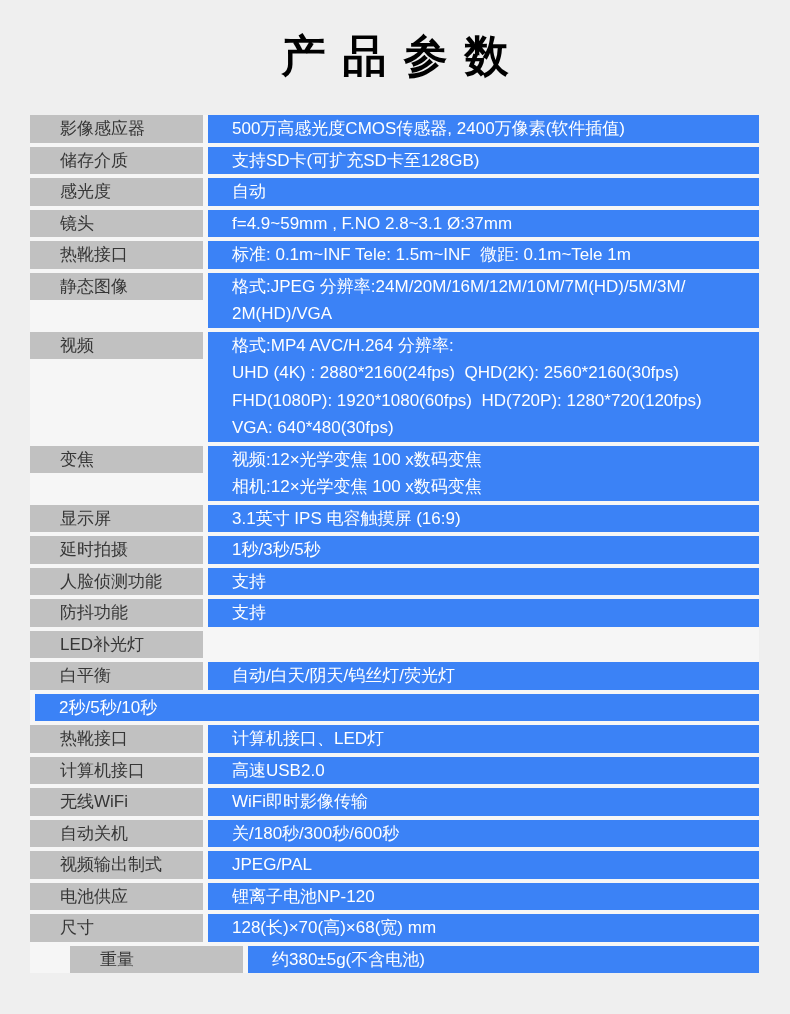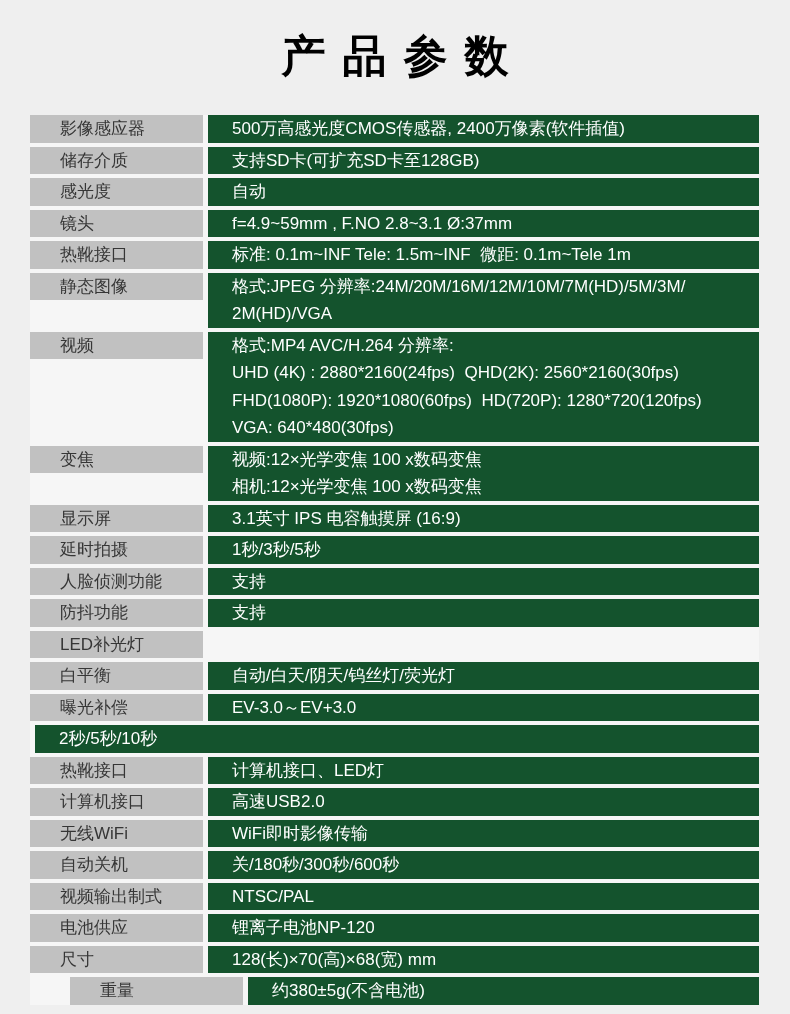--- a/index.html
+++ b/index.html
@@ -39,21 +39,21 @@
     color: #363636;
     font-size: 17px;
     line-height: 27.5px;
     padding-left: 30px;
     padding-right: 6px;
   }
   .spec-value {
     box-sizing: border-box;
     flex: 1 1 auto;
     margin-left: 5px;
-    background: #14532d;
+    background: #3b82f6;
     color: #ffffff;
     font-size: 17px;
     line-height: 27.5px;
     padding-left: 24px;
     padding-right: 6px;
     white-space: pre-line;
   }
 </style>
 </head>
 <body>
@@ -128,24 +128,20 @@
 
   <div class="spec-row">
     <div class="spec-label">LED补光灯</div>
   </div>
 
   <div class="spec-row">
     <div class="spec-label">白平衡</div>
     <div class="spec-value">自动/白天/阴天/钨丝灯/荧光灯</div>
   </div>
 
-  <div class="spec-row">
-    <div class="spec-label">曝光补偿</div>
-    <div class="spec-value">EV-3.0～EV+3.0</div>
-  </div>
 
   <div class="spec-row">
     <div class="spec-value">2秒/5秒/10秒</div>
   </div>
 
   <div class="spec-row">
     <div class="spec-label">热靴接口</div>
     <div class="spec-value">计算机接口、LED灯</div>
   </div>
 
@@ -159,21 +155,21 @@
     <div class="spec-value">WiFi即时影像传输</div>
   </div>
 
   <div class="spec-row">
     <div class="spec-label">自动关机</div>
     <div class="spec-value">关/180秒/300秒/600秒</div>
   </div>
 
   <div class="spec-row">
     <div class="spec-label">视频输出制式</div>
-    <div class="spec-value">NTSC/PAL</div>
+    <div class="spec-value">JPEG/PAL</div>
   </div>
 
   <div class="spec-row">
     <div class="spec-label">电池供应</div>
     <div class="spec-value">锂离子电池NP-120</div>
   </div>
 
   <div class="spec-row">
     <div class="spec-label">尺寸</div>
     <div class="spec-value">128(长)×70(高)×68(宽) mm</div>

